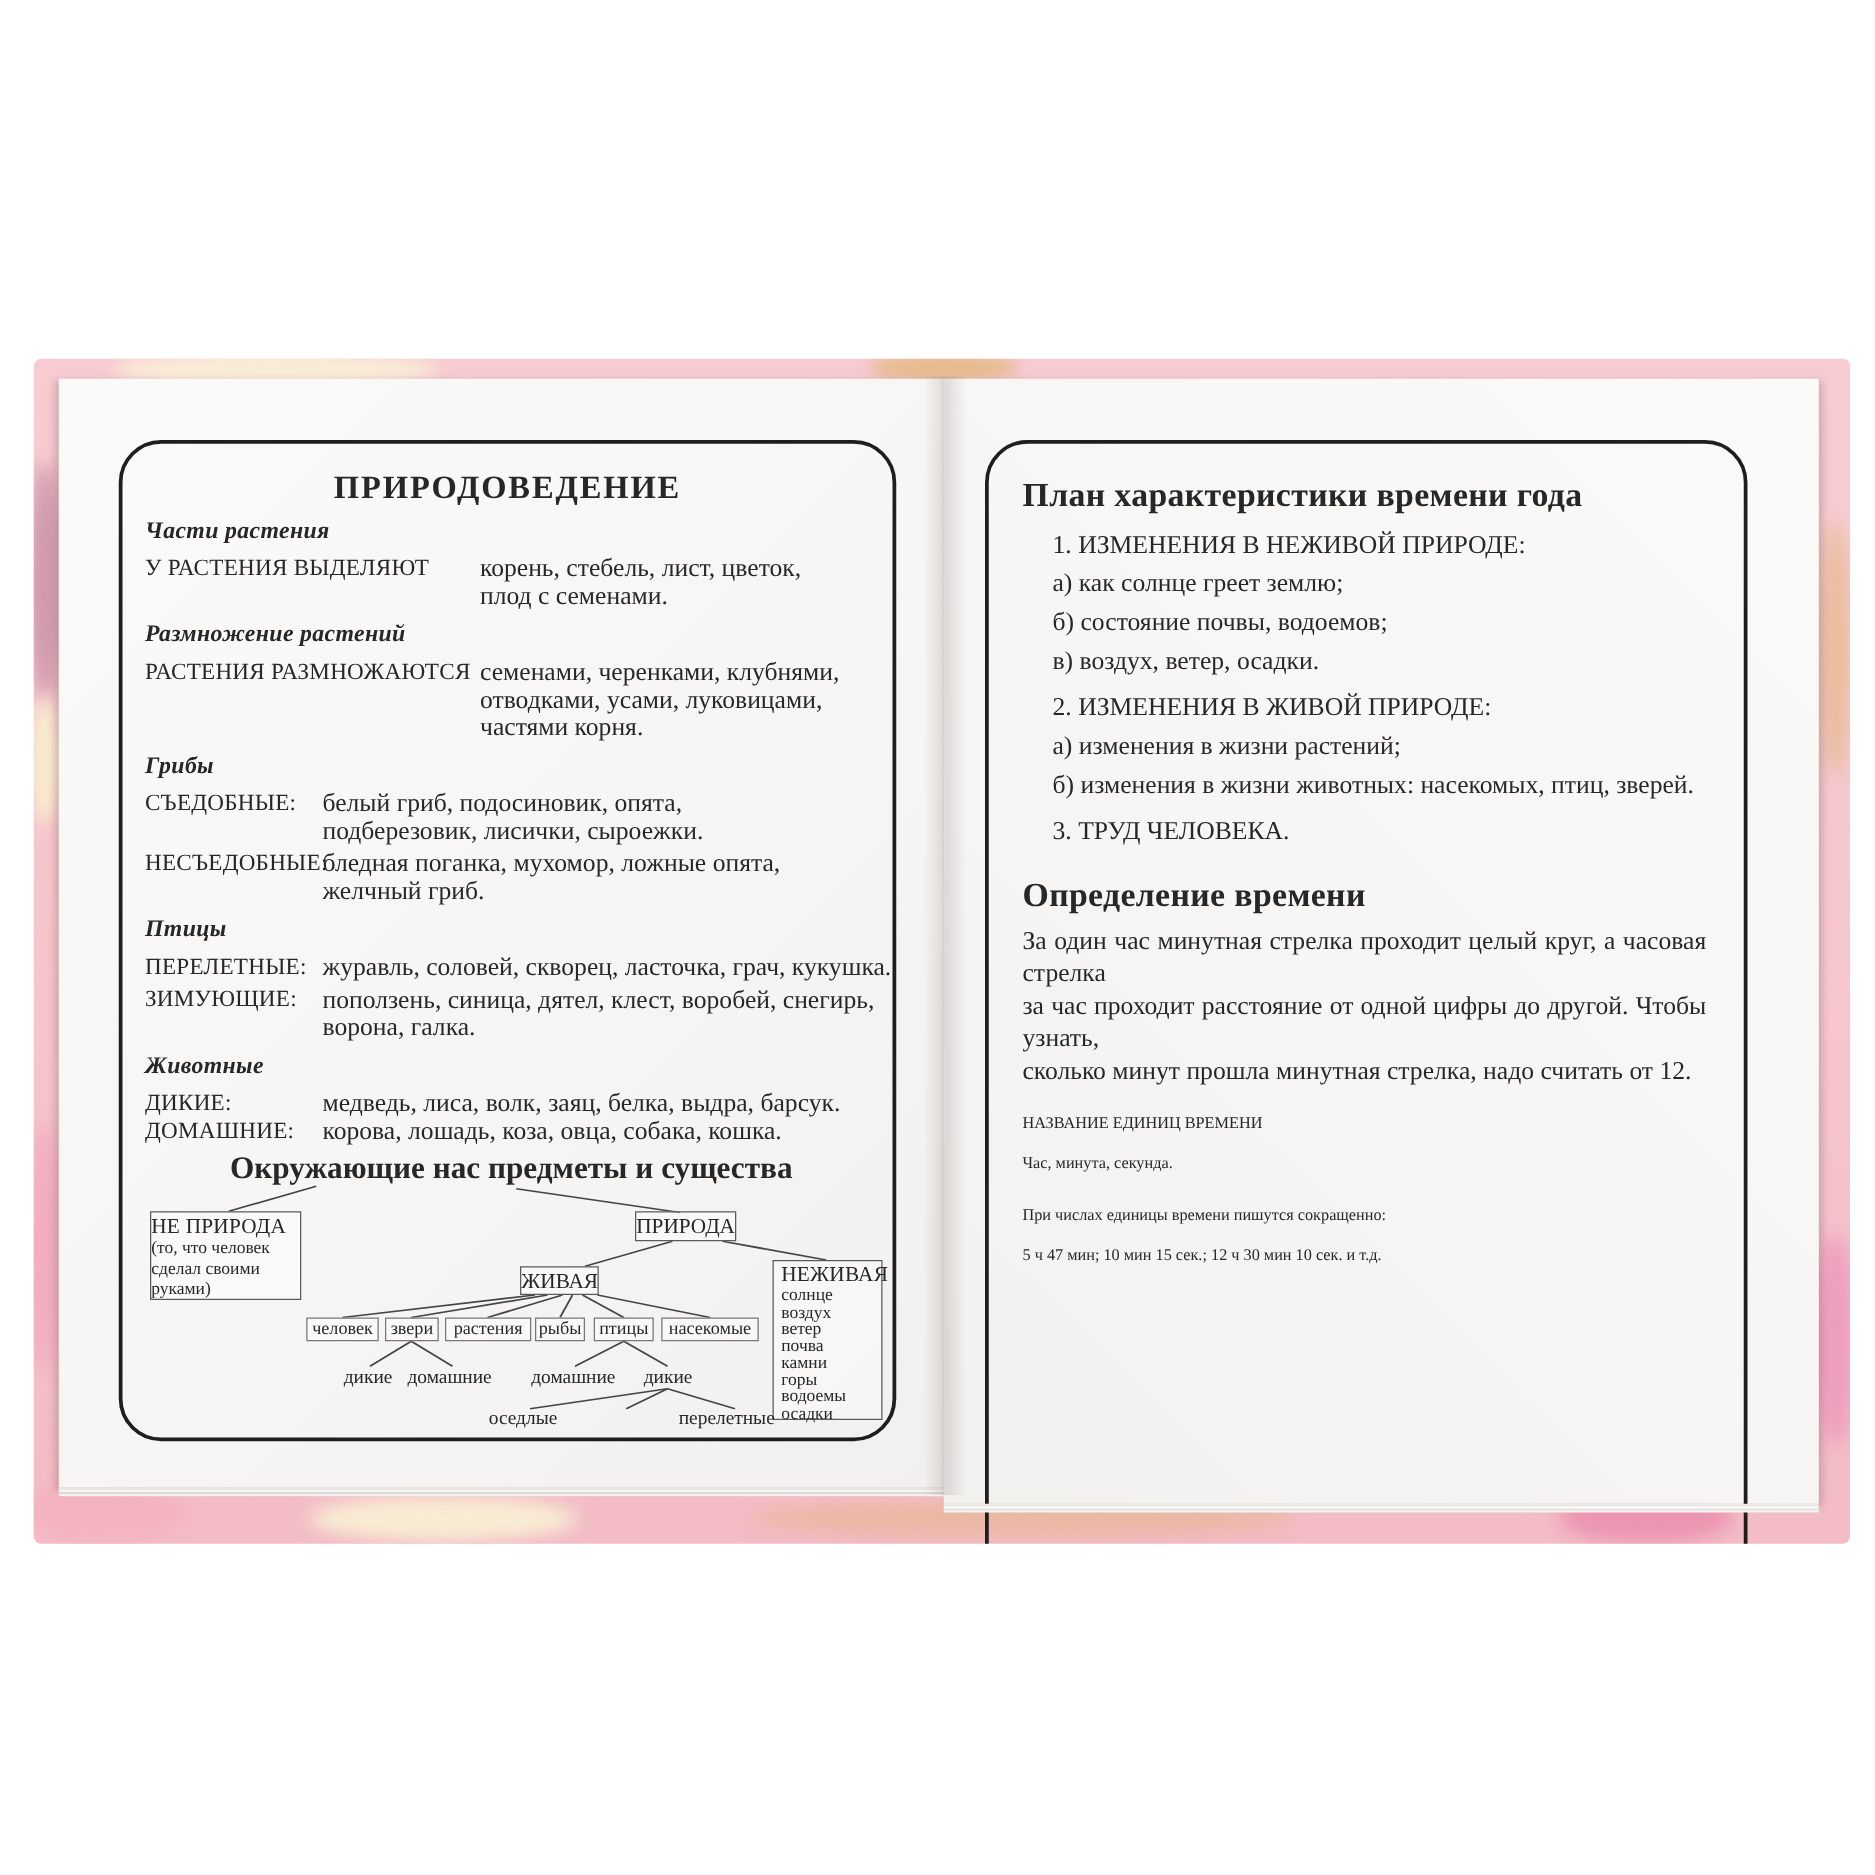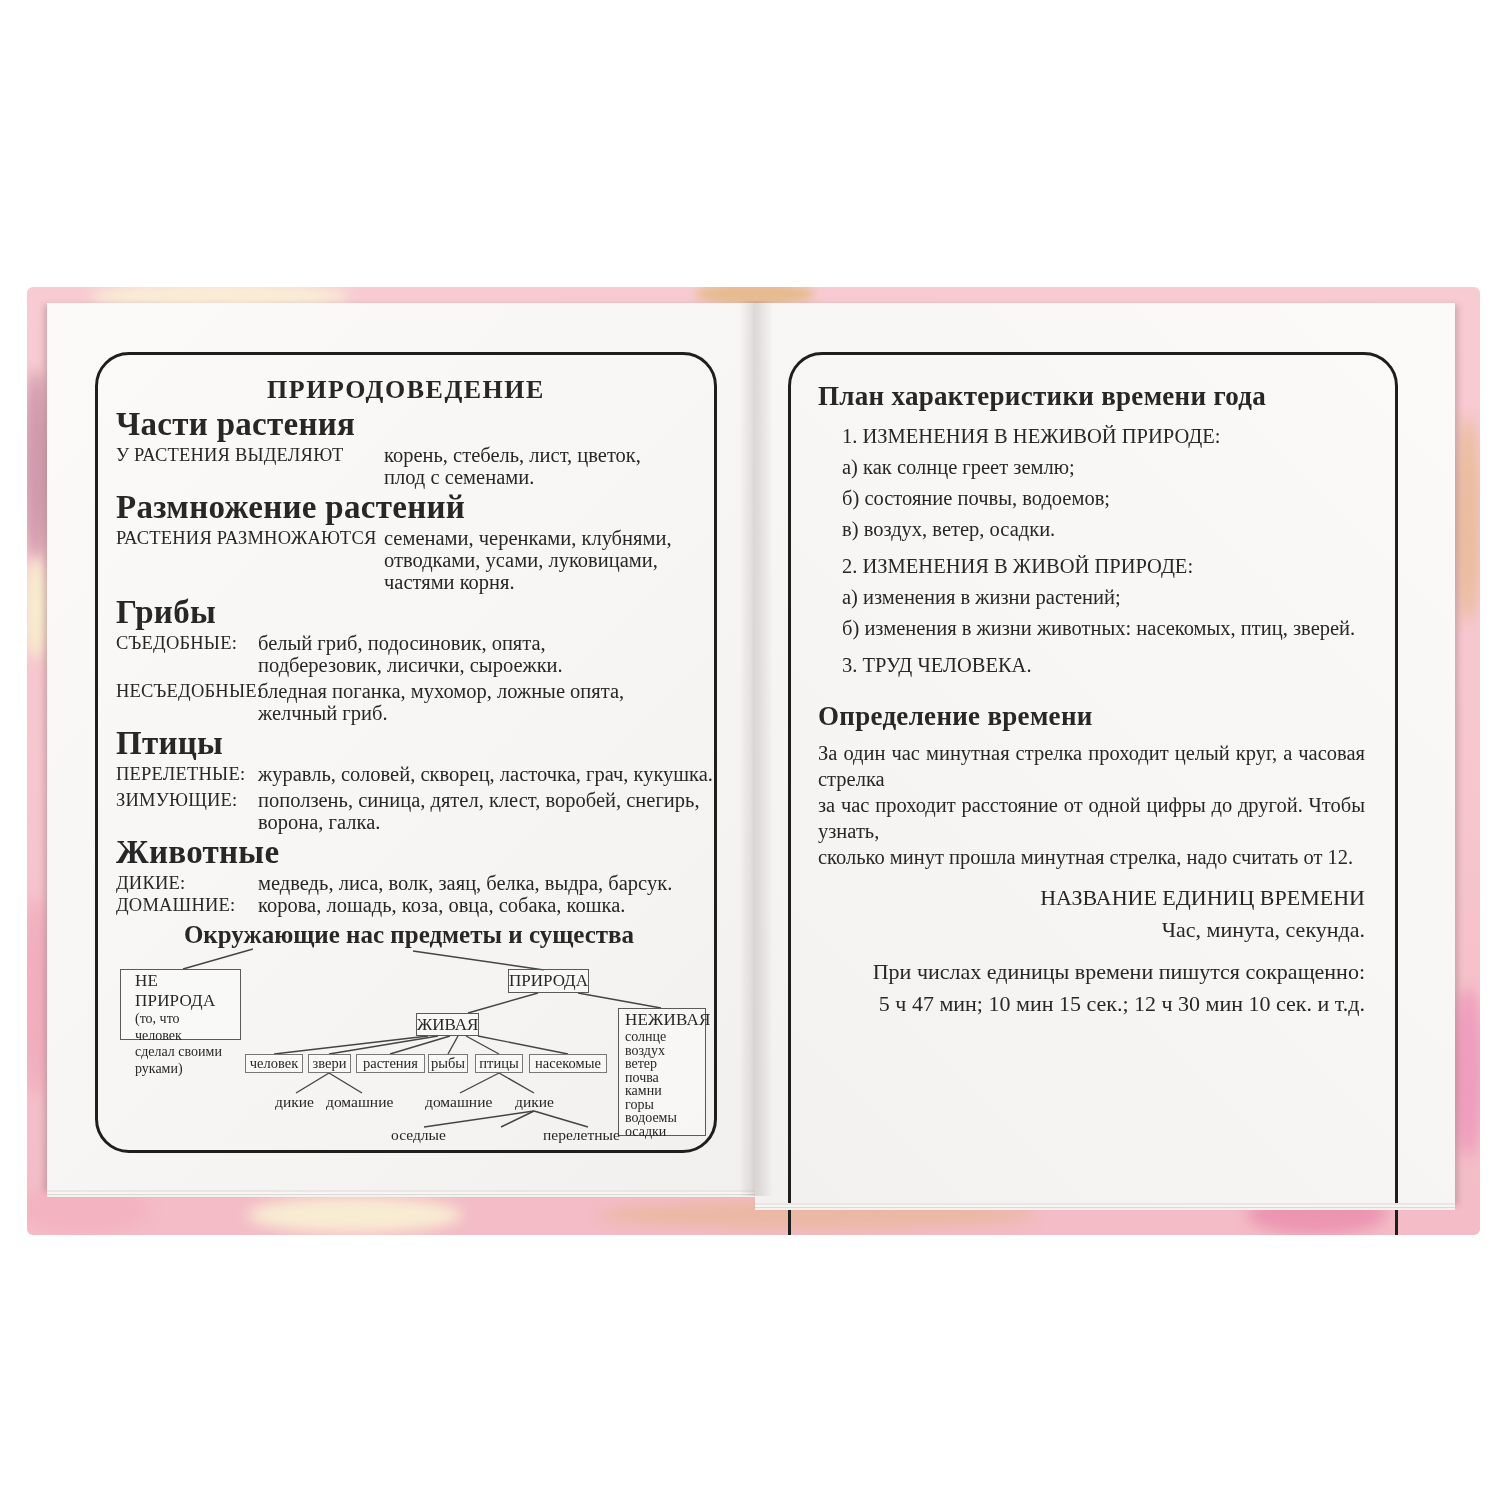--- a/index.html
+++ b/index.html
@@ -36,55 +36,55 @@
   .spine{position:absolute;left:712px;top:14px;width:34px;height:895px;
          background:linear-gradient(90deg,rgba(100,80,80,0) 0%,rgba(100,80,80,.16) 45%,rgba(100,80,80,.16) 55%,rgba(100,80,80,0) 100%);}
 
   
   .frame{position:absolute;border:3px solid #1e1e1e;border-radius:34px;box-sizing:border-box;overflow:hidden;}
   .frame-left{left:48px;top:49px;width:622px;height:801px;padding:20px 18px 0 18px;}
   .frame-right{left:33px;top:49px;width:610px;height:1021px;padding:26px 30px 0 27px;}
 
   
   .pg-title{font-size:26px;line-height:30px;font-weight:bold;text-align:center;letter-spacing:1.5px;}
-  .h2{font-size:33px;line-height:25px;font-weight:bold;margin-top:7px;margin-bottom:7px;letter-spacing:.3px;}
+  .h2{font-size:19px;line-height:25px;font-weight:bold;margin-top:7px;margin-bottom:7px;letter-spacing:.3px;font-style:italic;}
   .rowgrid{display:grid;font-size:20.5px;line-height:22px;}
   .cols-wide{grid-template-columns:268px 1fr;}
   .cols-narrow{grid-template-columns:142px 1fr;}
   .caps-label{font-size:18.5px;line-height:22px;letter-spacing:.2px;}
   .vline{white-space:nowrap;}
   .rgap{margin-top:4px;}
 
   
   .diagram{position:relative;width:586px;height:230px;margin-top:5px;}
   .dg-title{position:absolute;left:0;top:0;width:100%;text-align:center;
             font-size:25px;line-height:27px;font-weight:bold;}
   .dg-svg{position:absolute;left:0;top:0;}
   .dbox{position:absolute;border:1px solid #5a5a5a;background:rgba(255,255,255,.4);
         box-sizing:border-box;text-align:left;}
-  .dbox-notnature{left:4px;top:48px;width:121px;height:71px;padding:1px 14px;}
+  .dbox-notnature{left:4px;top:48px;width:121px;height:71px;padding:1px 0;}
   .dbox-head{font-size:17px;line-height:20px;letter-spacing:.2px;}
   .dbox-note{font-size:14px;line-height:16.5px;}
   .dbox-nature{left:392px;top:48px;width:81px;height:24px;font-size:17px;line-height:22px;text-align:center;}
   .dbox-living{left:300px;top:92px;width:63px;height:23px;font-size:17px;line-height:21px;text-align:center;}
   .dbox-nonliving{left:502px;top:87px;width:88px;height:128px;padding:1px 6px;}
   .dbox-nonliving .li{font-size:14px;line-height:13.5px;}
   .kind{position:absolute;top:133px;height:19px;border:1px solid #777;box-sizing:border-box;
         font-size:14.5px;line-height:16px;text-align:center;background:rgba(255,255,255,.4);}
   .plain{position:absolute;font-size:15.5px;line-height:17px;white-space:nowrap;}
 
   
   .rh1{font-size:27px;line-height:30px;font-weight:bold;letter-spacing:.3px;}
   .ritem{font-size:20.5px;line-height:24px;margin-left:24px;}
   .ritem.caps{margin-top:13px;}
   .ritem.sub{margin-top:7px;}
   .rh2{font-size:27px;line-height:30px;font-weight:bold;margin-top:24px;letter-spacing:.3px;}
   .rpara{margin-top:9px;font-size:20.5px;line-height:26px;}
   .rpara .j{text-align:justify;text-align-last:justify;}
-  .rline{font-size:22px;line-height:24px;text-align:right;}
+  .rline{font-size:13px;line-height:24px;}
   .mt16{margin-top:16px;} .mt8{margin-top:8px;} .mt18{margin-top:18px;}
 </style>
 </head>
 <body>
 
 <div class="shot">
   <div class="book">
     <div class="blob b-topcream"></div>
     <div class="blob b-topgold"></div>
     <div class="blob b-leftsprig"></div>

